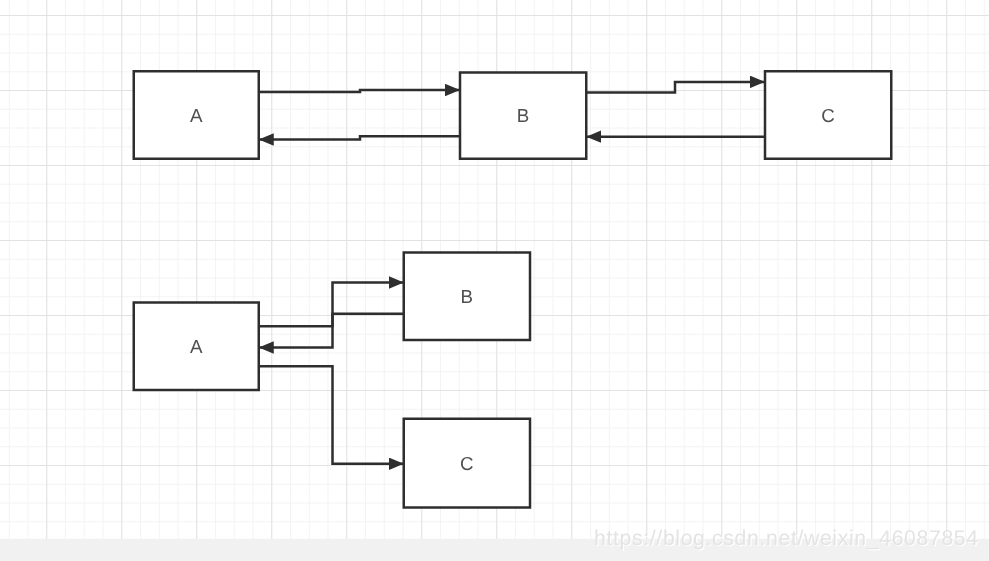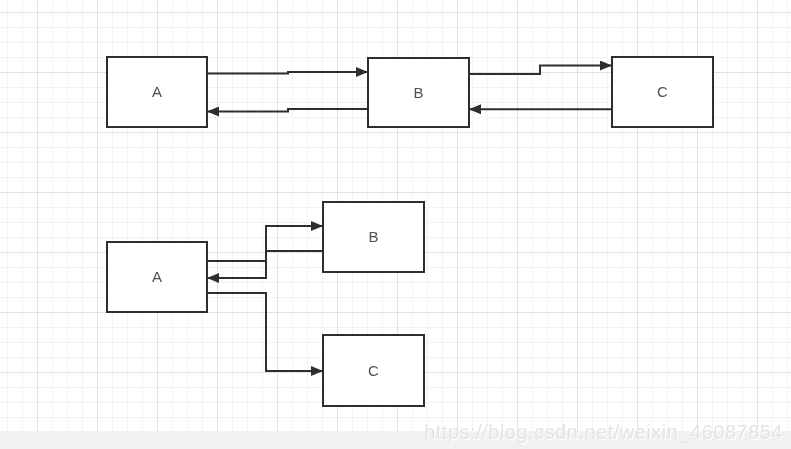--- a/index.html
+++ b/index.html
@@ -60,21 +60,21 @@
     left: 0;
     bottom: 0;
     width: 791px;
     height: 18px;
     background: var(--track-color, #f1f1f1);
   }
   .watermark {
     position: absolute;
     top: 421px;
     right: 8px;
-    font-size: 20px;
+    font-size: 17px;
     letter-spacing: 0.5px;
     color: var(--watermark-color, #e4e4e4);
     text-shadow: 1px 1px 0 #ffffff;
     white-space: nowrap;
     pointer-events: none;
   }
 </style>
 </head>
 <body>
 

